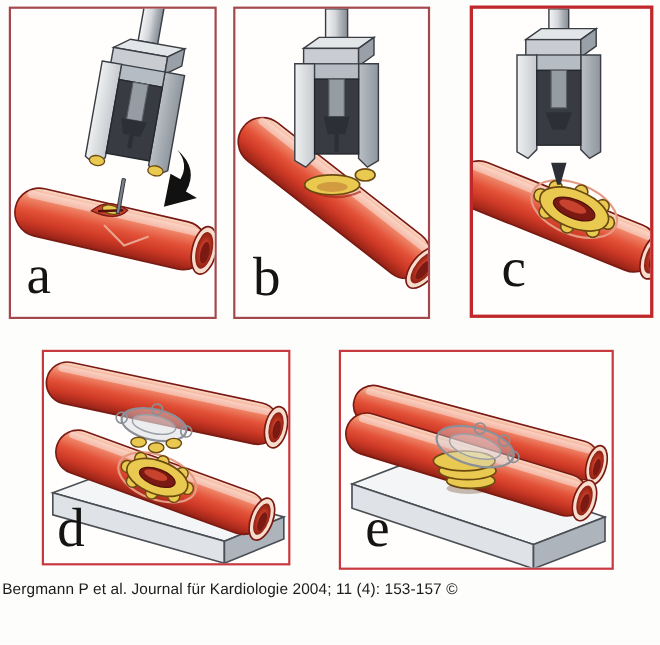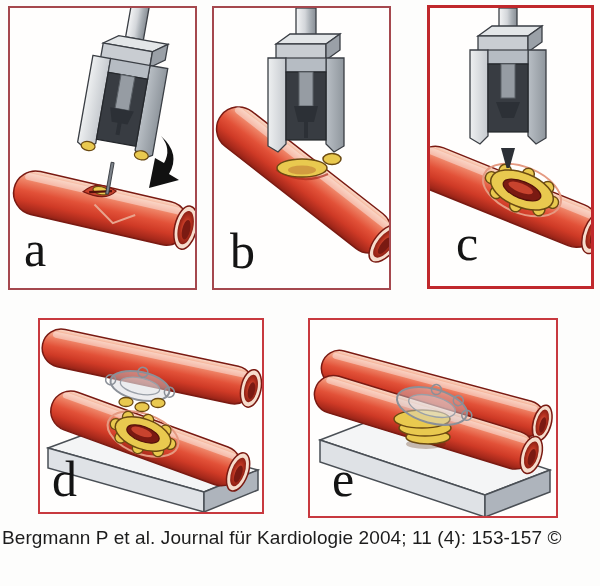--- a/index.html
+++ b/index.html
@@ -18,21 +18,21 @@
   .plabel{
     position:absolute;font-family:"Liberation Serif","DejaVu Serif",serif;
     font-size:50px;line-height:1;color:#141414;user-select:none;
   }
   .plabel.a{left:14px;bottom:14px;}
   .plabel.b{left:16px;bottom:12px;}
   .plabel.c{left:26px;bottom:18px;}
   .plabel.d{left:12px;bottom:8px;}
   .plabel.e{left:22px;bottom:12px;}
   .citation{
-    position:absolute;left:2px;top:527px;font-size:19px;color:#1c1c1c;
+    position:absolute;left:2px;top:527px;font-size:14px;color:#1c1c1c;
     letter-spacing:0.1px;white-space:nowrap;
   }
 </style>
 </head>
 <body>
 
 <div class="stage">
 
   <svg width="0" height="0" style="position:absolute" aria-hidden="true">
     <defs>

